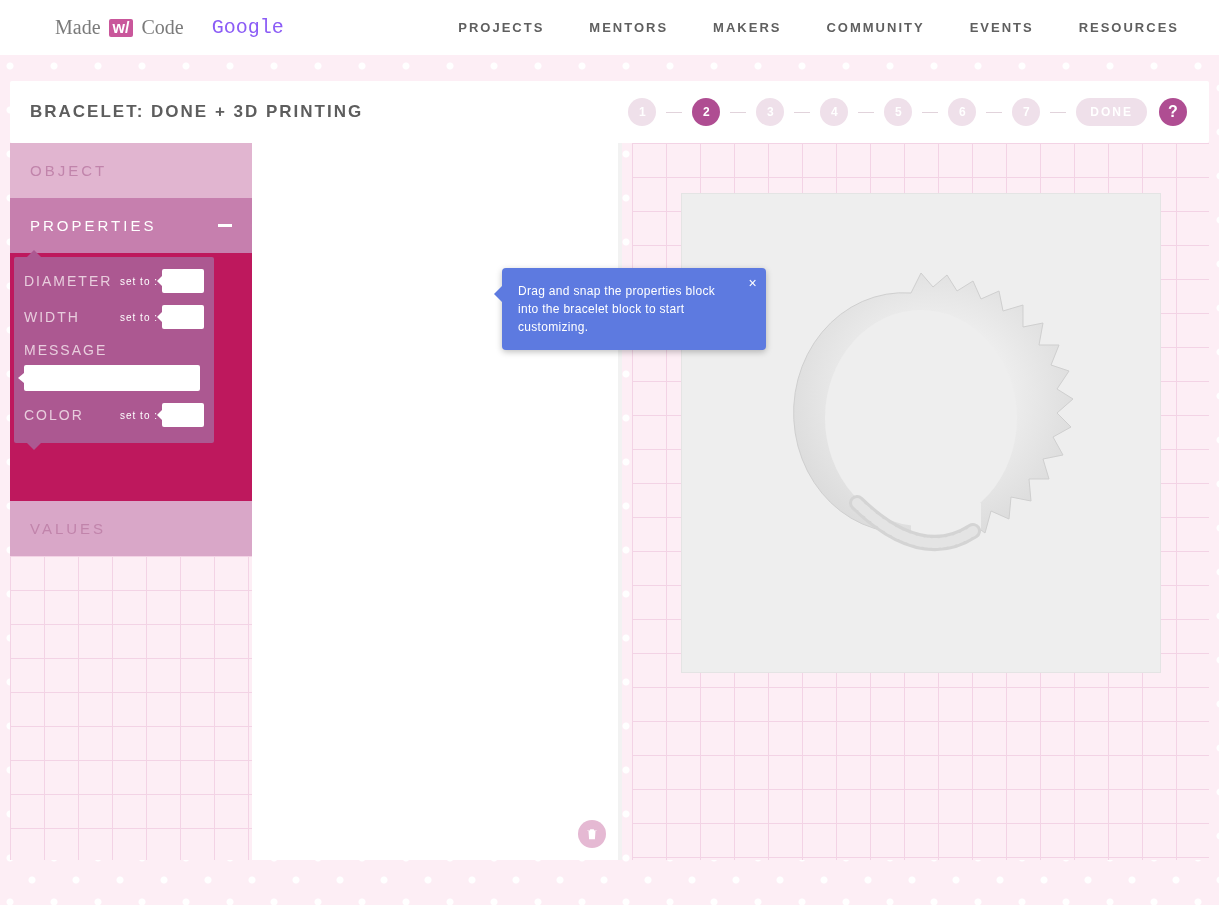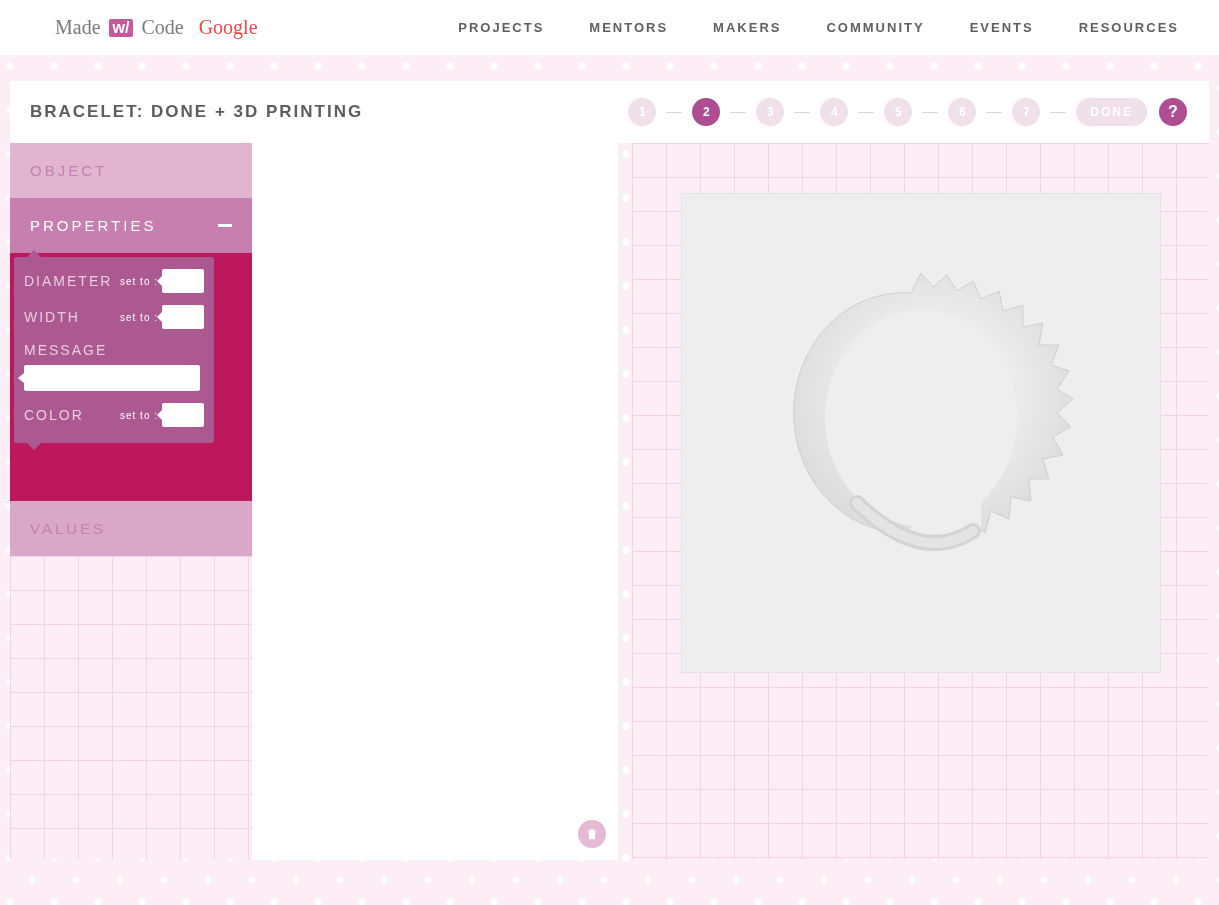--- a/index.html
+++ b/index.html
@@ -18,21 +18,21 @@
     height: 55px;
     background: #fff;
     display: flex;
     align-items: center;
     padding: 0 40px 0 55px;
   }
   .brand { display:flex; align-items:center; gap:8px; }
   .brand-made { font-family: "Brush Script MT", cursive; color:#7a7a7a; font-size:20px; }
   .brand-w { background:#c9579b; color:#fff; padding:0 4px; border-radius:2px; font-size:16px; font-weight:700; }
   .brand-code { font-family: "Brush Script MT", cursive; color:#7a7a7a; font-size:20px; }
-  .brand-google { font-family:Liberation Serif, serif; color:#ef4444; font-size:20px; margin-left:7px; }
+  .brand-google { font-family:Liberation Mono, monospace; color:#8b5cf6; font-size:20px; margin-left:20px; }
   .nav-links { margin-left:auto; display:flex; gap:45px; }
   .nav-link { color:#5f5f5f; font-size:13px; font-weight:700; letter-spacing:2px; cursor:pointer; }
 
   
   .project-header {
     margin: 26px 10px 0 10px;
     height: 62px;
     background:#fff;
     display:flex;
     align-items:center;
@@ -285,20 +285,24 @@
       </div>
     </div>
     <div class="panel-header panel-values">
       <span>VALUES</span>
     </div>
     <div class="remainder"></div>
   </div>
 
   <div class="canvas">
 
+    <div class="tooltip">
+      <span>Drag and snap the properties block into the bracelet block to start customizing.</span>
+      <span class="tooltip-close">×</span>
+    </div>
 
     <div class="trash-btn">
       <svg width="14" height="14" viewBox="0 0 24 24" fill="#fff">
         <path d="M6 7h12l-1 14H7L6 7zm3-3h6l1 2H8l1-2zM4 6h16v1H4z"></path>
       </svg>
     </div>
   </div>
 
   <div class="preview">
     <div class="preview-canvas">

